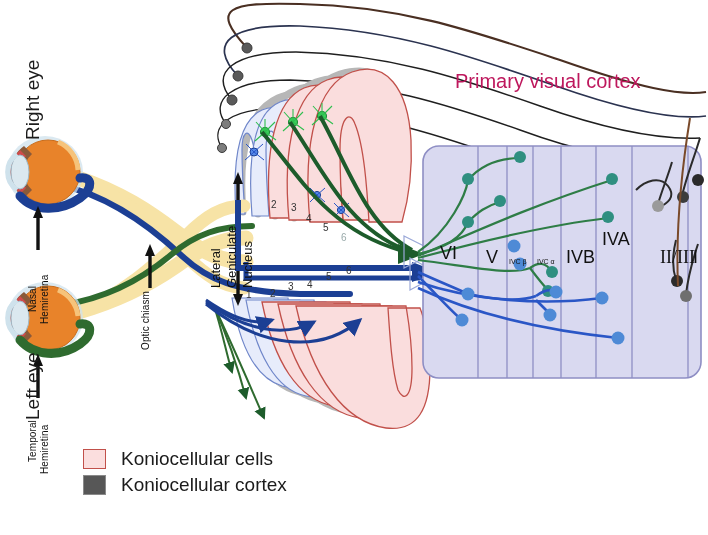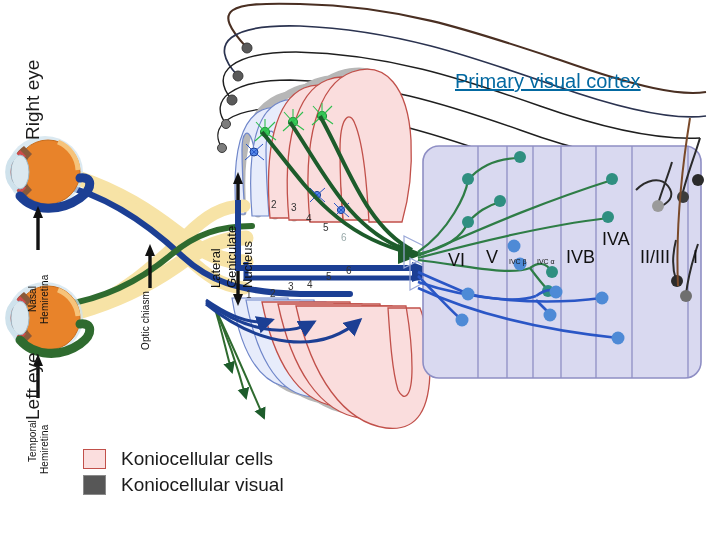--- a/index.html
+++ b/index.html
@@ -5,21 +5,21 @@
   html,body{margin:0;padding:0;background:#ffffff;}
   body{width:708px;height:535px;overflow:hidden;
        font-family:"Liberation Sans","DejaVu Sans",sans-serif;color:#1a1a1a;}
   #stage{position:relative;width:708px;height:535px;background:#fff;}
   svg#scene{position:absolute;left:0;top:0;width:708px;height:535px;}
   .lbl{position:absolute;white-space:nowrap;}
   .rot90{transform:rotate(-90deg);transform-origin:left top;}
   .eyeside{font-size:19px;color:#1b1b1b;}
   .smalllbl{font-size:10px;color:#111;letter-spacing:.1px;}
   .lgnlbl{font-size:13px;color:#111;}
-  .title{font-size:20px;color:#0369a1;text-decoration:underline;}
+  .title{font-size:20px;color:#be185d;}
   .layerlbl{position:absolute;font-size:18px;color:#111;}
   .layerlbl.tiny{font-size:7px;}
   .lgnnum{position:absolute;font-size:10px;color:#333;}
   .lgnnum.faint{color:#9aa;}
   .legend{position:absolute;left:83px;top:446px;}
   .legrow{display:flex;align-items:center;height:26px;}
   .sw{width:23px;height:20px;margin-right:15px;box-sizing:border-box;}
   .sw.parvo{background:#fbdede;border:1.6px solid #c1504a;}
   .sw.konio{background:#575757;border:1.6px solid #8a8a8a;}
   .sw.magno{background:#e7ecfb;border:1.6px solid #4a63b8;}
@@ -325,33 +325,33 @@
   <div class="lgnnum" style="left:323px;top:222px;">5</div>
   <div class="lgnnum faint" style="left:341px;top:232px;">6</div>
 
   <div class="lgnnum" style="left:246px;top:289px;">1</div>
   <div class="lgnnum" style="left:270px;top:288px;">2</div>
   <div class="lgnnum" style="left:288px;top:281px;">3</div>
   <div class="lgnnum" style="left:307px;top:279px;">4</div>
   <div class="lgnnum" style="left:326px;top:271px;">5</div>
   <div class="lgnnum" style="left:346px;top:265px;">6</div>
 
-  <div class="layerlbl" style="left:440px;top:250px;margin-left:8px;">VI</div>
+  <div class="layerlbl" style="left:440px;top:243px;">VI</div>
   <div class="layerlbl" style="left:486px;top:247px;">V</div>
   <div class="layerlbl tiny" style="left:509px;top:258px;">IVC β</div>
   <div class="layerlbl tiny" style="left:537px;top:258px;">IVC α</div>
   <div class="layerlbl" style="left:566px;top:247px;text-align:right;">IVB</div>
   <div class="layerlbl" style="left:602px;top:229px;">IVA</div>
-  <div class="layerlbl" style="left:640px;top:247px;">II/III</div>
+  <div class="layerlbl" style="left:660px;top:247px;font-family:Liberation Serif, serif;">II/III</div>
   <div class="layerlbl" style="left:693px;top:247px;">I</div>
 
   <div class="legend">
     <div class="legrow">
       <span class="sw parvo"></span>
       <span class="legtxt">Koniocellular cells</span>
     </div>
     <div class="legrow">
       <span class="sw konio"></span>
-      <span class="legtxt">Koniocellular  visual</span>
+      <span class="legtxt">Koniocellular  cortex</span>
     </div>
   </div>
 
 </div>
 
 </body></html>

